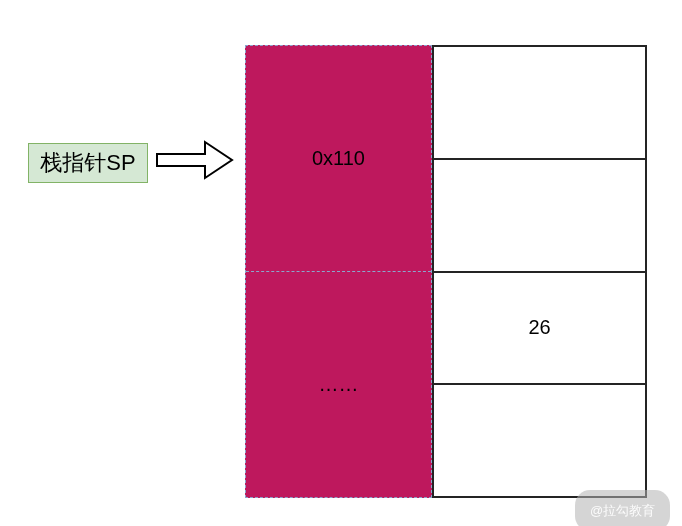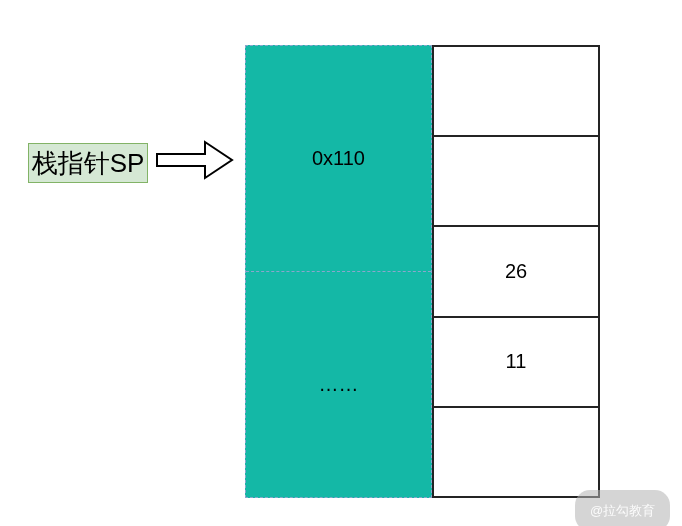--- a/index.html
+++ b/index.html
@@ -20,56 +20,56 @@
     left: 28px;
     top: 143px;
     width: 120px;
     height: 40px;
     box-sizing: border-box;
     background: #d5e8d4;
     border: 1px solid #82b366;
     display: flex;
     align-items: center;
     justify-content: center;
-    font-size: 26px;
+    font-size: 22px;
     white-space: nowrap;
   }
   .sp-arrow {
     position: absolute;
     left: 156px;
     top: 140px;
     width: 78px;
     height: 40px;
   }
   .stack-table {
     position: absolute;
     left: 245px;
     top: 45px;
     display: flex;
   }
   .col-addr {
     width: 187px;
     height: 453px;
     box-sizing: border-box;
-    background: #14b8a6;
+    background: #be185d;
     border: 1px dashed #8ba6cd;
     display: flex;
     flex-direction: column;
   }
   .addr-cell {
     flex: 1;
     display: flex;
     align-items: center;
     justify-content: center;
     font-size: 20px;
     border-bottom: 1px dashed #8ba6cd;
   }
   .addr-cell:last-child { border-bottom: none; }
   .col-val {
-    width: 168px;
+    width: 215px;
     height: 453px;
     box-sizing: border-box;
     background: #ffffff;
     border: 2px solid #242424;
     display: flex;
     flex-direction: column;
   }
   .val-cell {
     flex: 1;
     display: flex;
@@ -121,23 +121,20 @@
     <div class="val-cell">
       <span></span>
     </div>
     <div class="val-cell">
       <span></span>
     </div>
     <div class="val-cell">
       <span>26</span>
     </div>
     <div class="val-cell">
-      <span>11</span>
-    </div>
-    <div class="val-cell">
       <span></span>
     </div>
   </div>
 
 </div>
 
 <div class="watermark">
   <span>@拉勾教育</span>
 </div>
 

